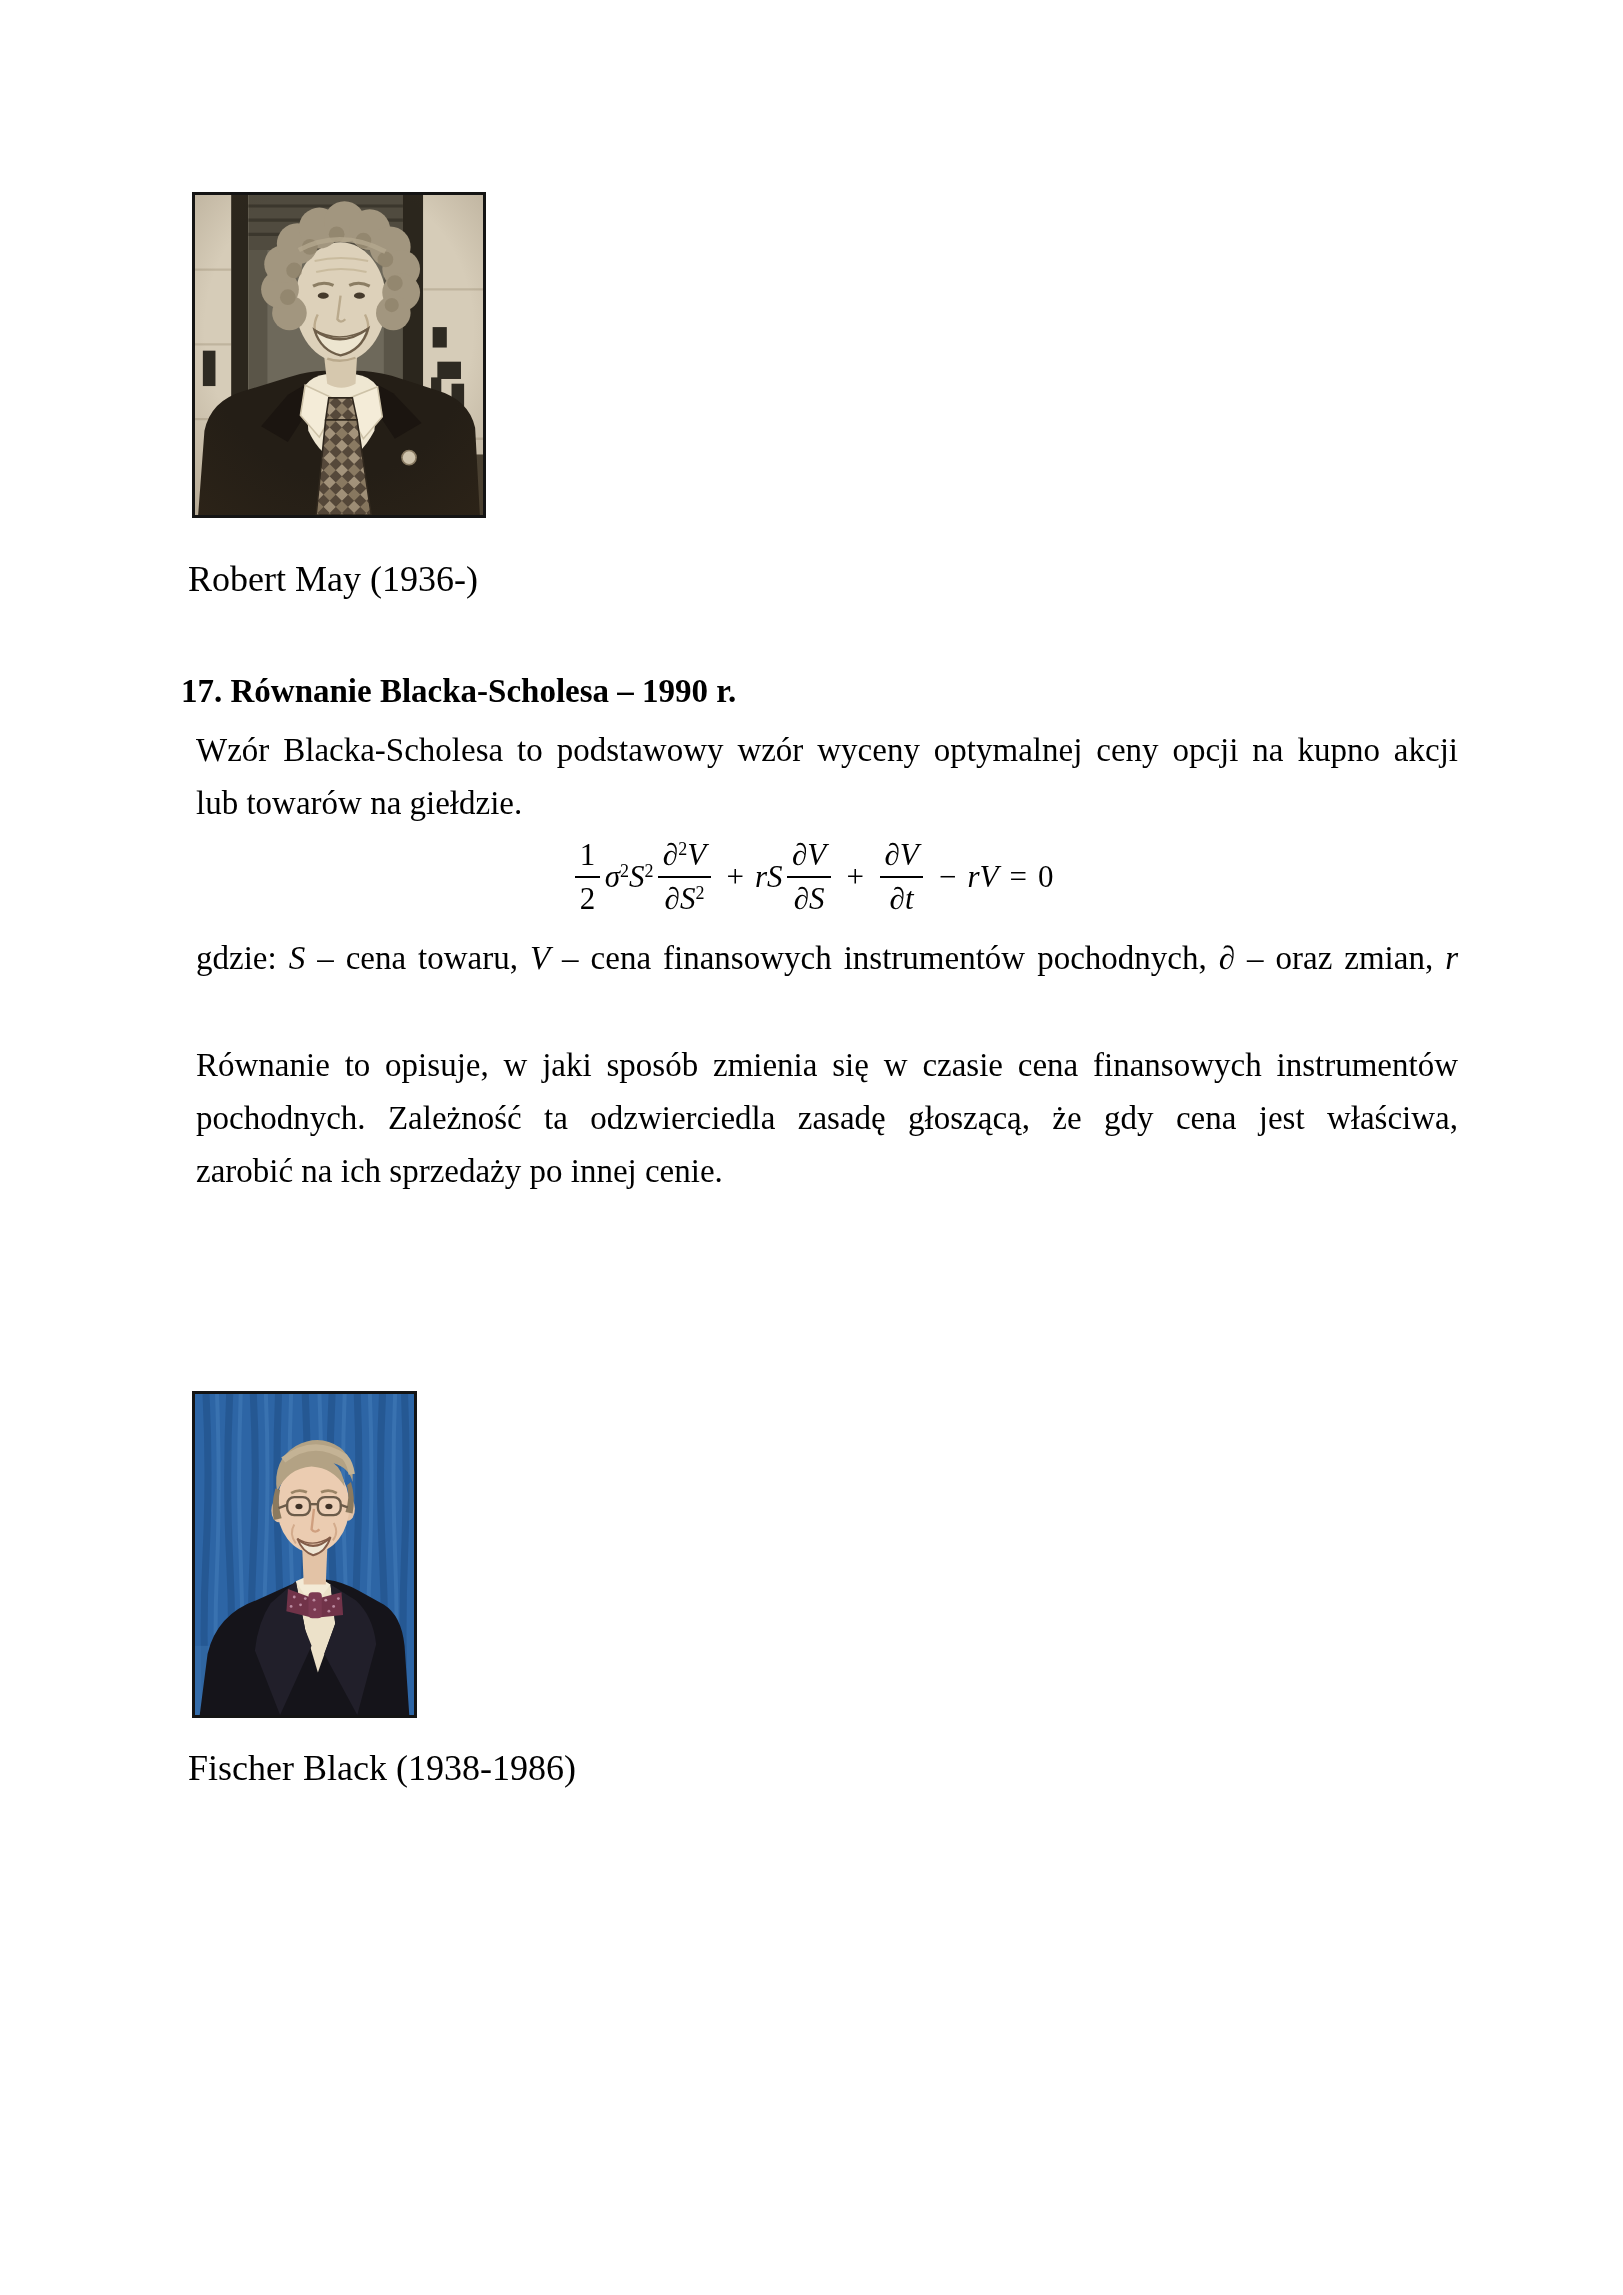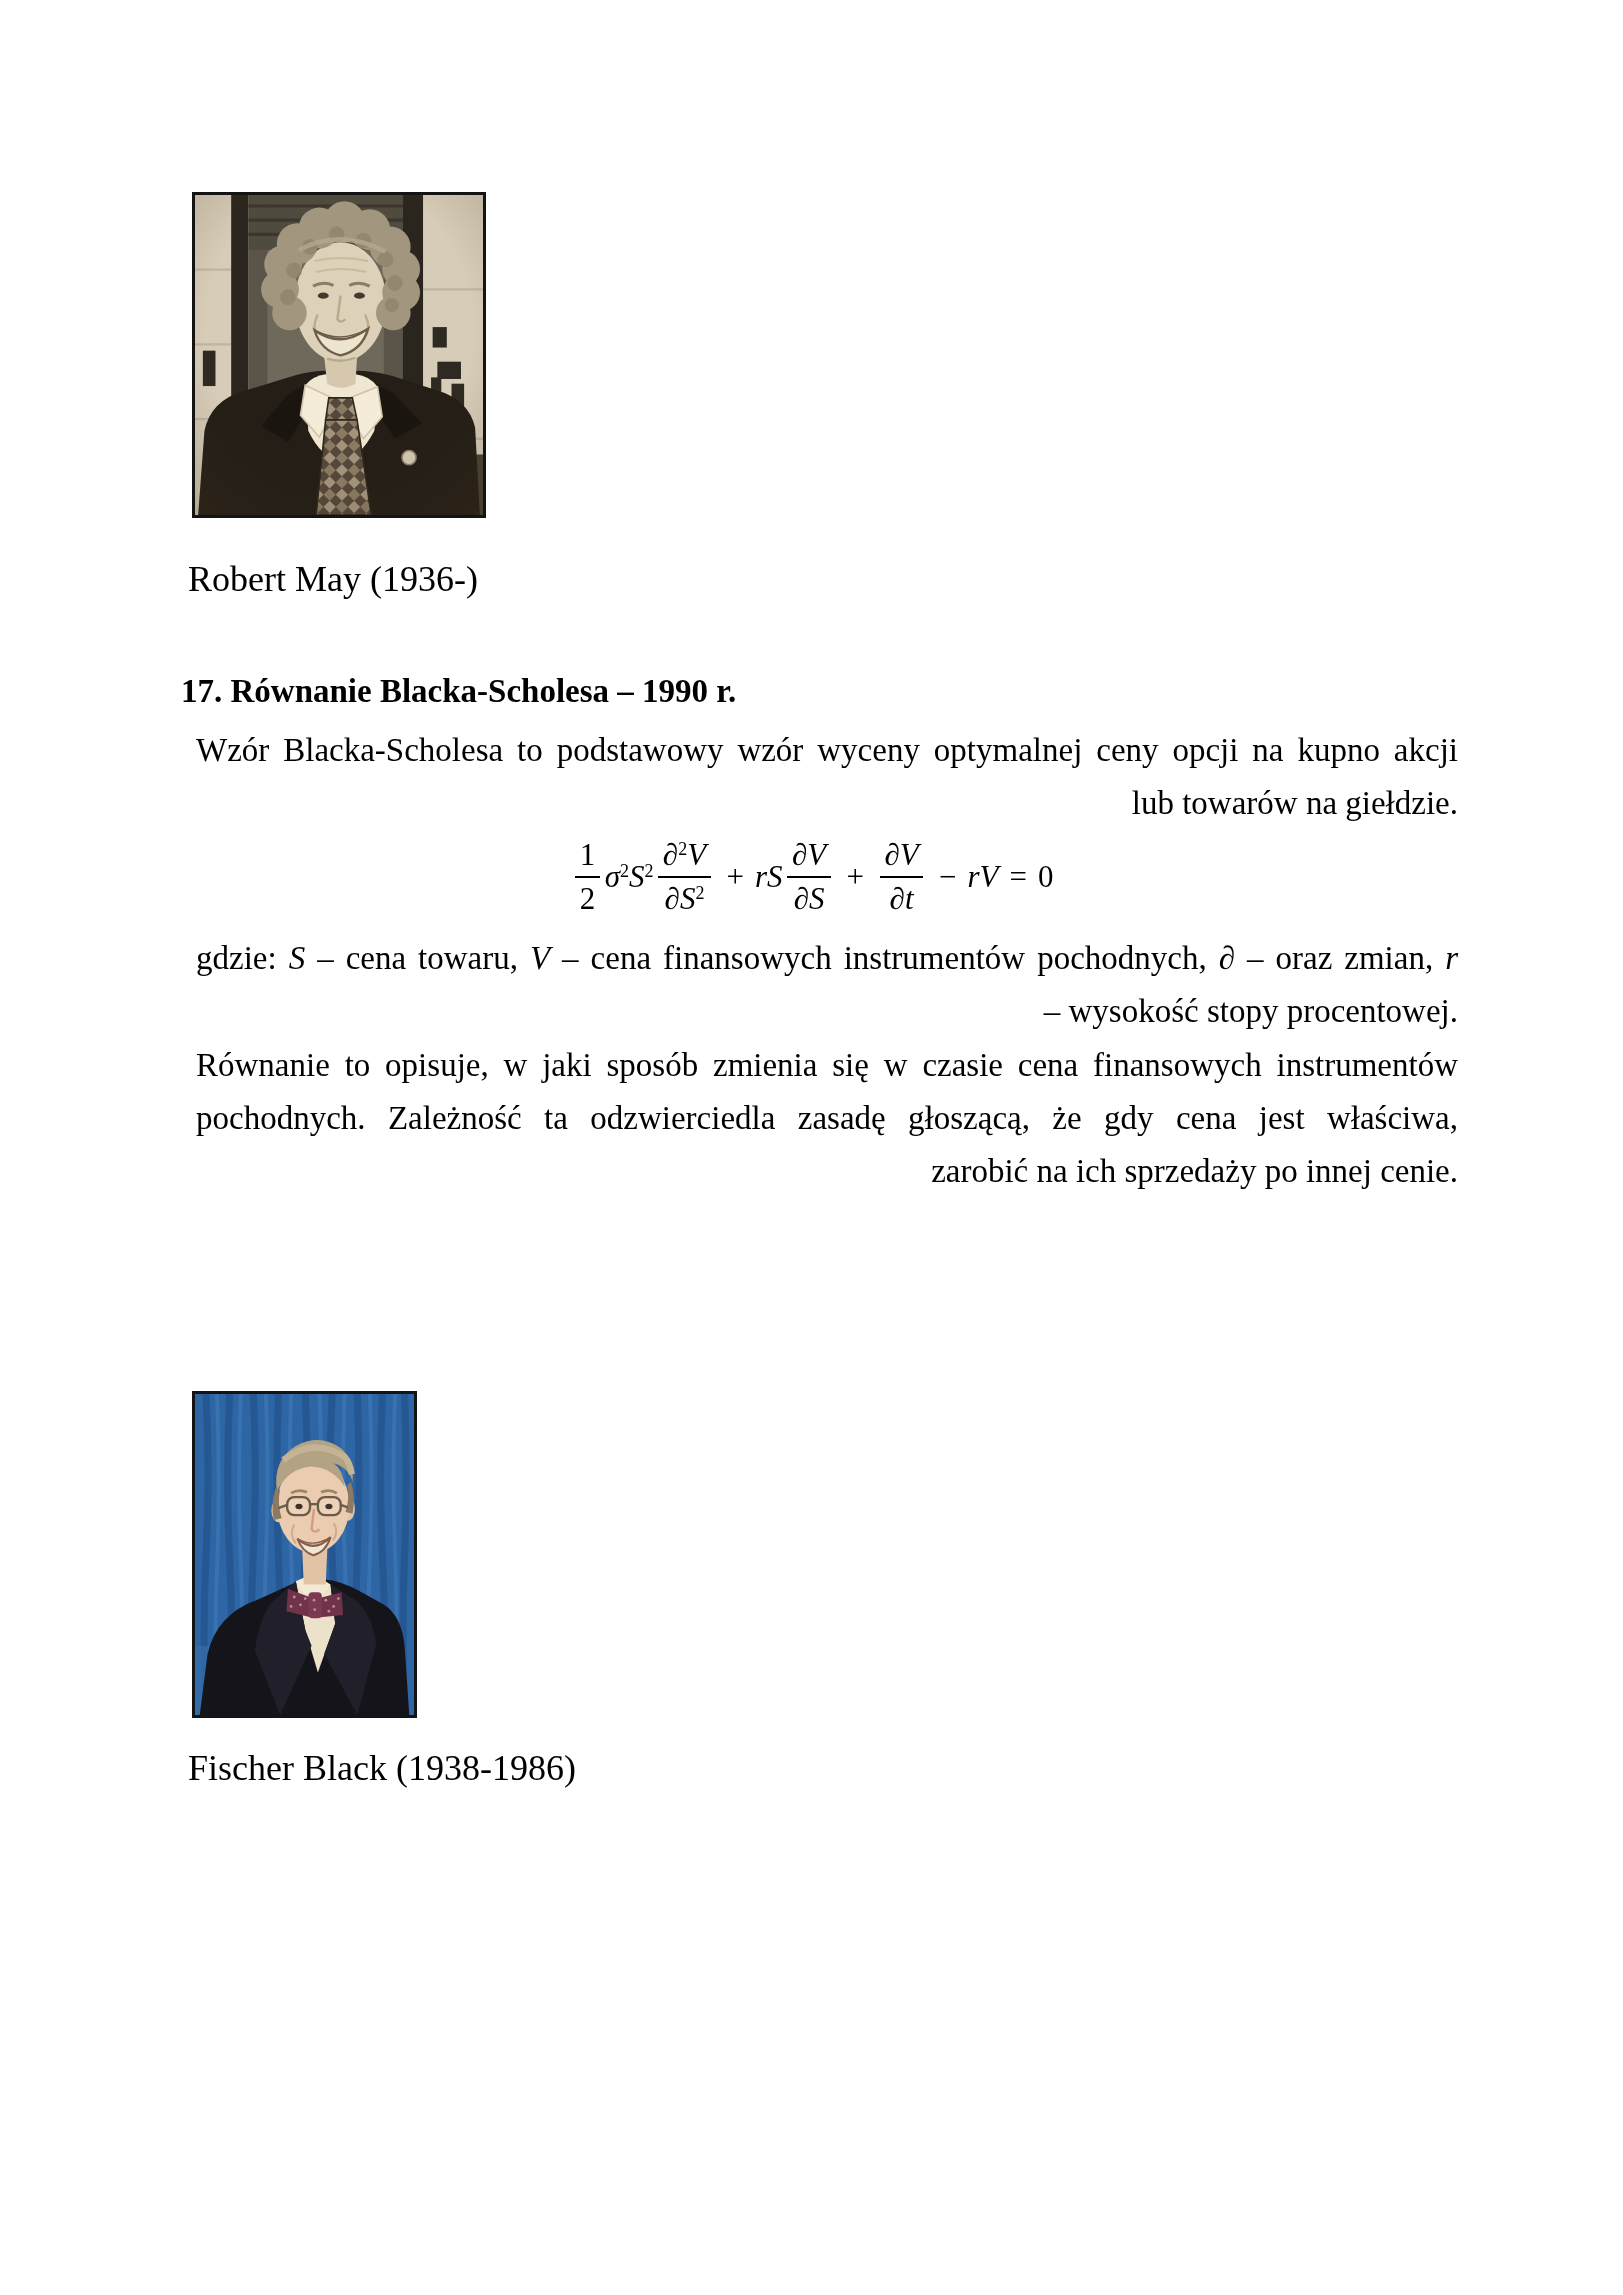--- a/index.html
+++ b/index.html
@@ -44,21 +44,21 @@
     position: absolute;
     left: 196px;
     width: 1262px;
     font-size: 33px;
     line-height: 53px;
   }
   #para-intro { top: 724px; }
   #para-where { top: 932px; }
   #para-body1 { top: 1039px; }
   #para-body2 { top: 1276px; }
-  .line { text-align: right; }
+  .line { text-align: left; }
   .line.just { text-align: justify; text-align-last: justify; -moz-text-align-last: justify; }
   .it { font-style: italic; }
   
   .formula {
     position: absolute;
     left: 181px;
     top: 838px;
     width: 1262px;
     display: flex;
     justify-content: center;
@@ -211,21 +211,20 @@
         <span class="den it">∂t</span>
       </span>
     <span class="op">−</span>
     <span class="tok it">rV</span>
     <span class="op">=</span>
     <span class="tok">0</span>
   </div>
 
   <div class="para" id="para-where">
     <div class="line just"><span>gdzie: </span><span class="it">S</span><span> – cena towaru, </span><span class="it">V</span><span> – cena finansowych instrumentów pochodnych, </span><span class="it">∂</span><span> – oraz zmian, </span><span class="it">r</span></div>
-    <div class="line">– wysokość stopy procentowej.</div>
   </div>
 
   <div class="para" id="para-body1">
     <div class="line just">Równanie to opisuje, w jaki sposób zmienia się w czasie cena finansowych instrumentów</div>
     <div class="line just">pochodnych. Zależność ta odzwierciedla zasadę głoszącą, że gdy cena jest właściwa,</div>
     <div class="line">zarobić na ich sprzedaży po innej cenie.</div>
   </div>
 
 
   <div class="photo" id="photo2">

